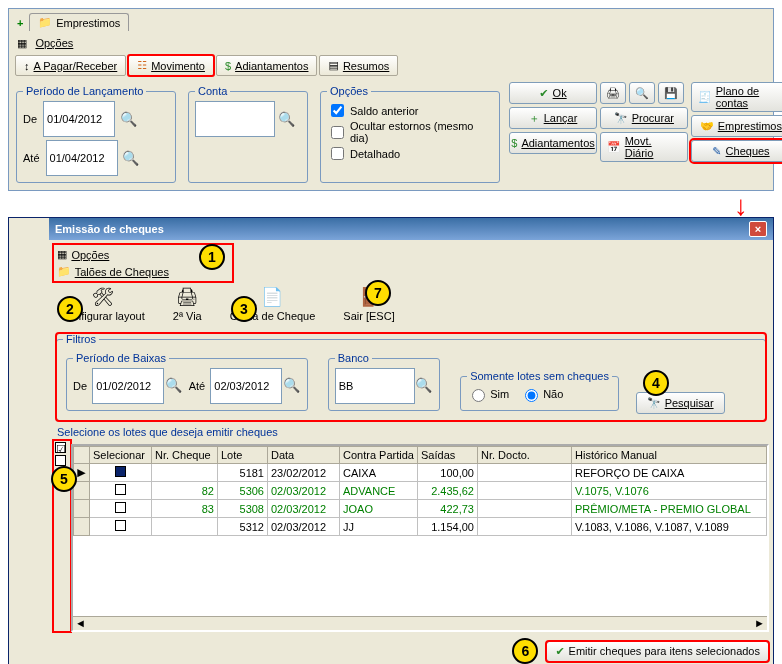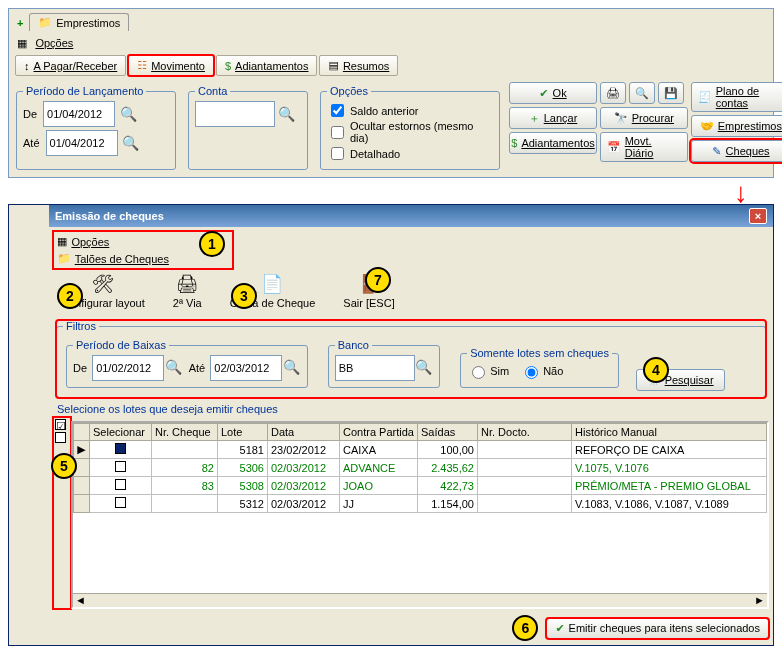--- a/index.html
+++ b/index.html
@@ -10,21 +10,21 @@
 .add-tab { color: green; font-weight: bold; padding: 2px 4px; }
 .menubar { padding: 2px 4px; display: flex; align-items: center; gap: 4px; }
 .menu-item { padding: 2px 4px; display: flex; align-items: center; gap: 3px; }
 .toolbar { display: flex; gap: 2px; padding: 2px; }
 .tb-btn { border: 1px solid #aca899; background: linear-gradient(#fff,#ece9d8); padding: 3px 8px; display: flex; align-items: center; gap: 4px; border-radius: 2px; cursor: pointer; }
 .tb-btn.red-box { outline: 2px solid red; outline-offset: -1px; }
 fieldset { border: 1px solid #7a9ac0; border-radius: 3px; padding: 4px 6px 6px; margin: 3px; }
 legend { color: #003399; padding: 0 3px; }
 .row { display: flex; gap: 6px; align-items: flex-start; }
 .lbl { color: #000; margin-right: 2px; }
-input[type=text] { border: 1px solid #7f9db9; padding: 1px 3px; height: 26px; font-size: 11px; }
+input[type=text] { border: 1px solid #7f9db9; padding: 1px 3px; height: 36px; font-size: 11px; }
 .date-input { width: 72px; }
 .pick { color: green; font-size: 14px; cursor: pointer; margin-left: 1px; }
 .btn { border: 1px solid #7f9db9; background: linear-gradient(#fff,#e3e3dd); padding: 2px 6px; border-radius: 3px; display: inline-flex; align-items: center; gap: 4px; cursor: pointer; min-height: 22px; justify-content: center; }
 .btn-col { display: flex; flex-direction: column; gap: 3px; }
 .cheques-hl { outline: 2px solid red; }
 .arrow-down { color: red; font-size: 28px; font-weight: bold; text-align: center; margin: 2px 0 2px 700px; line-height: 18px; }
 .dialog { border: 1px solid #0a246a; background: #ece9d8; position: relative; padding-left: 40px; }
 .titlebar { background: linear-gradient(#3a6ea5,#7ba4d9); color: #fff; font-weight: bold; padding: 3px 6px; display: flex; justify-content: space-between; align-items: center; }
 .close-x { background: #d04a3c; color: #fff; border: 1px solid #fff; width: 18px; height: 16px; text-align: center; line-height: 14px; border-radius: 2px; cursor: pointer; font-weight: bold; }
 .redbox { outline: 2px solid red; outline-offset: -1px; }

